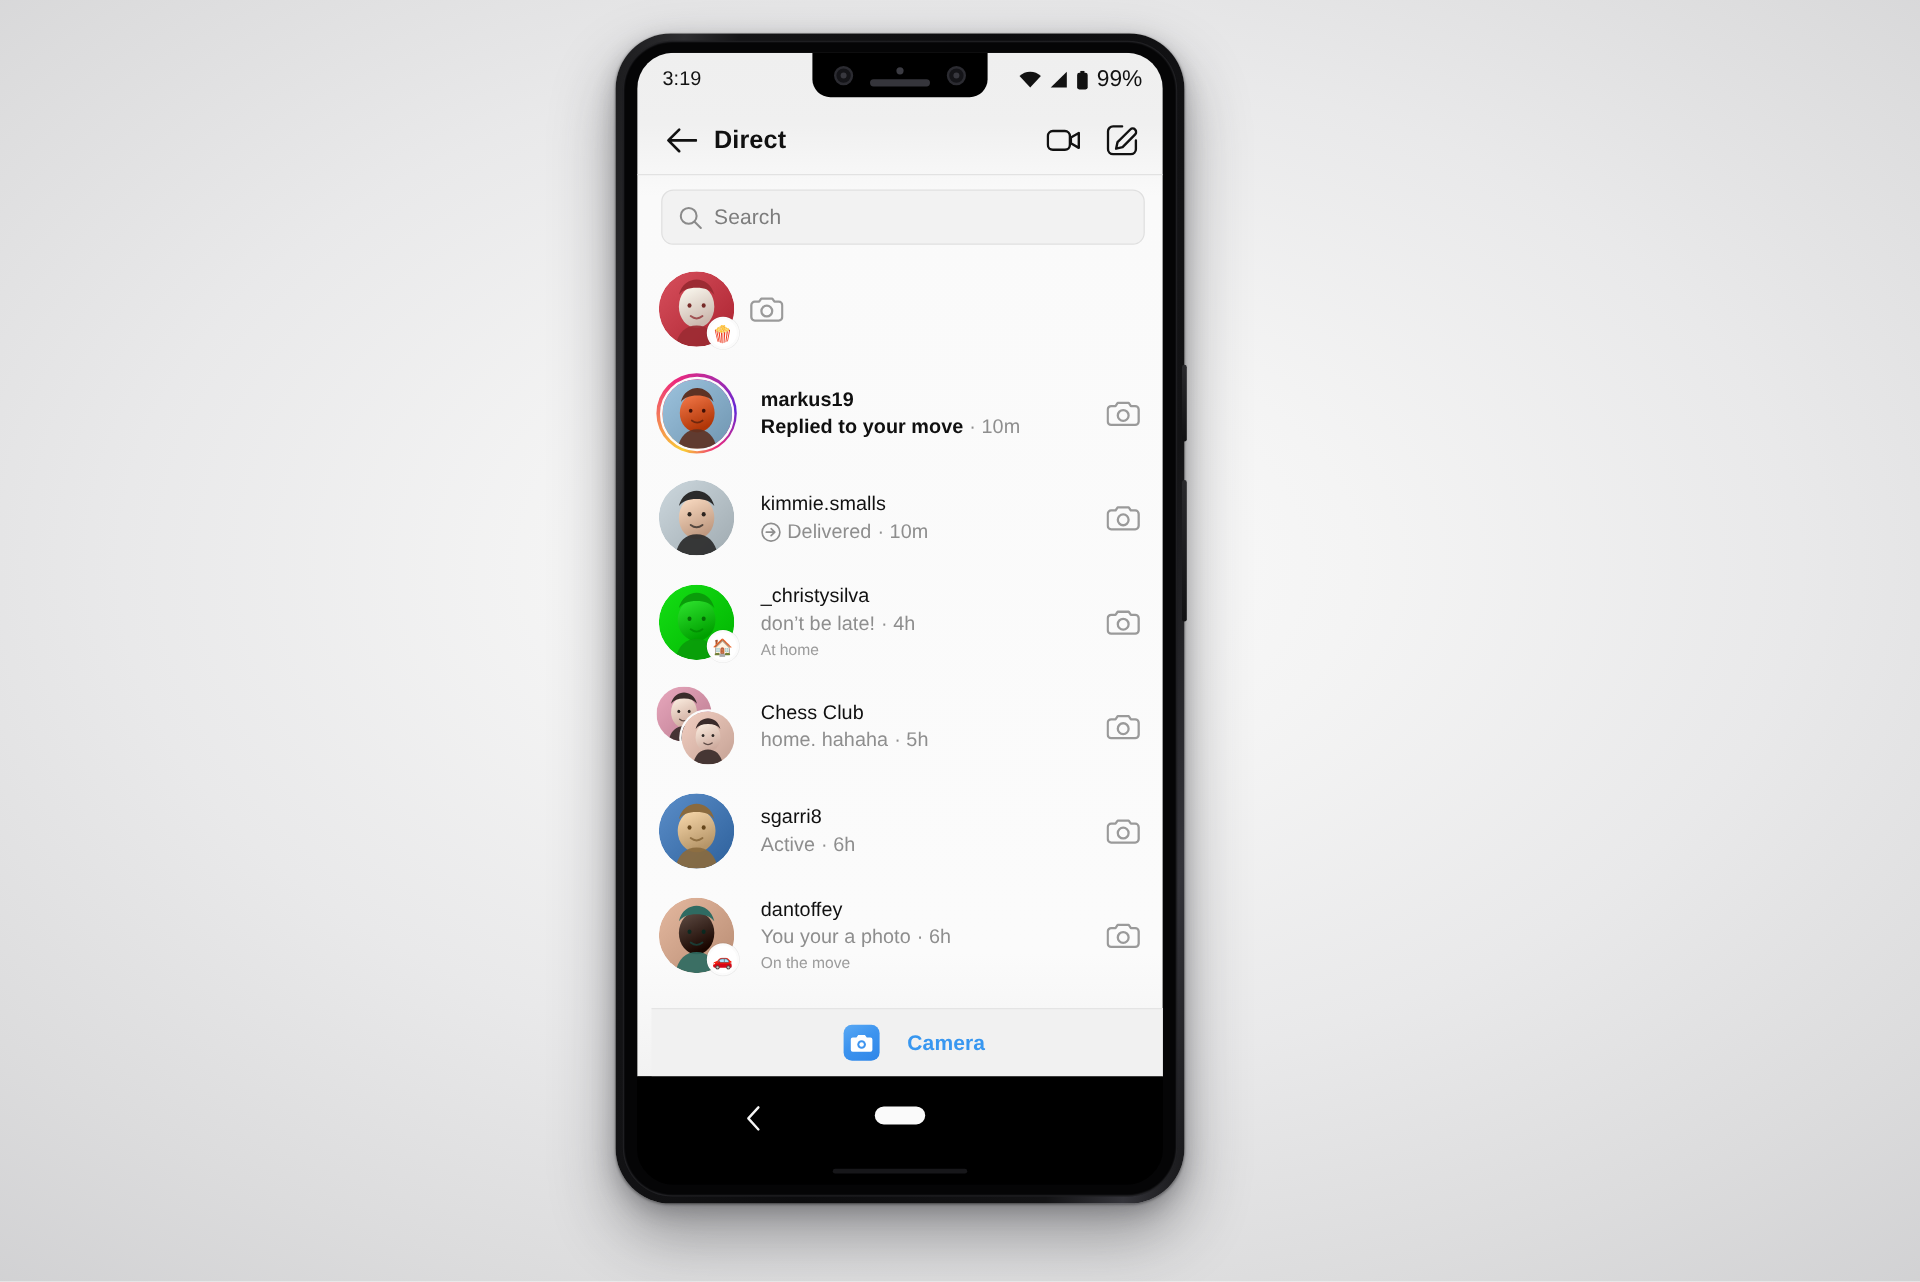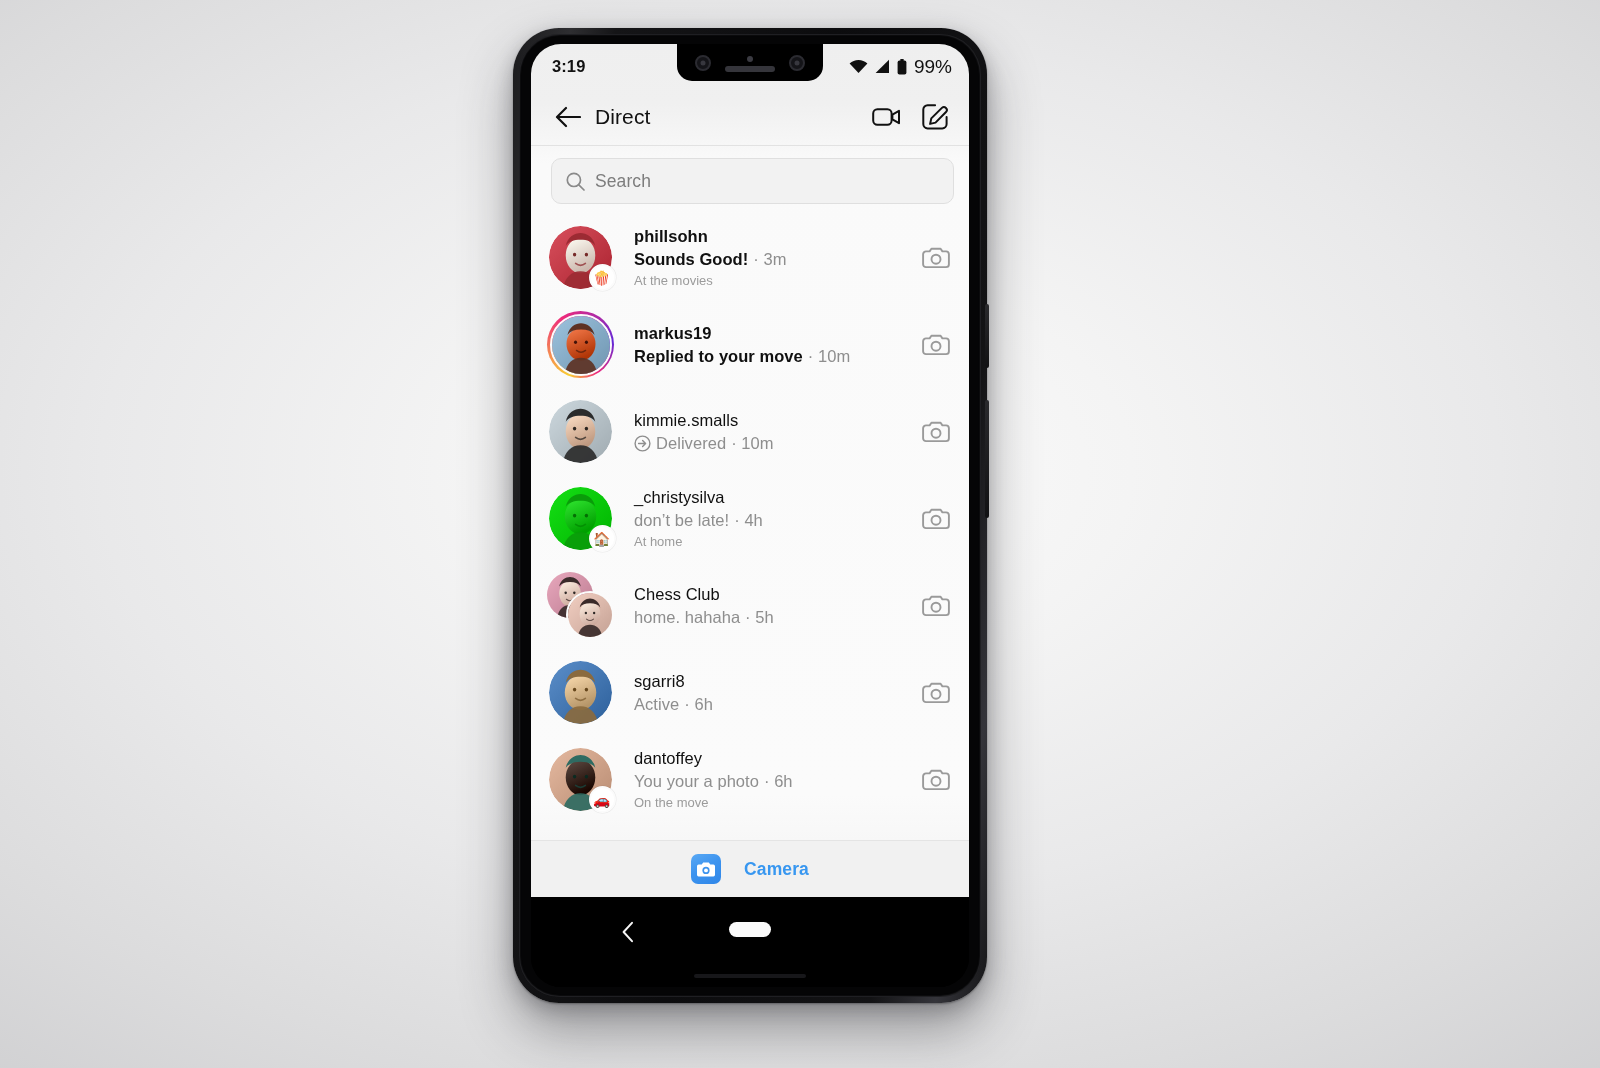--- a/index.html
+++ b/index.html
@@ -77,21 +77,21 @@
     display: flex;
     align-items: center;
     justify-content: space-between;
     padding: 0 17px 0 21px;
     box-sizing: border-box;
     color: #0d0d0d;
   }
   #status-time {
     font-size: 16.5px;
     letter-spacing: .1px;
-    font-weight: 700;
+    font-weight: 400;
     color: #121212;
   }
   #status-right {
     display: flex;
     align-items: center;
     gap: 6px;
   }
   #status-battery-text {
     font-size: 19px;
     color: #121212;
@@ -156,21 +156,21 @@
     height: 57px;
     display: flex;
     align-items: center;
     padding: 0 18px 0 20px;
     box-sizing: border-box;
     border-bottom: 1px solid #e2e2e2;
   }
   #back-arrow-btn { width: 34px; height: 34px; display:flex; align-items:center; justify-content:center; cursor:pointer;}
   #header-title {
     font-size: 21px;
-    font-weight: 400;
+    font-weight: 700;
     color: #111;
     margin-left: 10px;
     letter-spacing: .1px;
   }
   #header-actions {
     margin-left: auto;
     display: flex;
     align-items: center;
     gap: 17px;
   }
@@ -302,21 +302,21 @@
     flex: 0 0 34px;
     width: 34px; height: 34px;
     display: flex; align-items: center; justify-content: center;
     margin-left: 8px;
     cursor: pointer;
   }
 
   
   #camera-bar {
     position: absolute;
-    left: 0;
+    left: 12px;
     bottom: 0;
     width: 438px;
     height: 56px;
     background: #f1f1f1;
     border-top: 1px solid #e4e4e4;
     display: flex;
     align-items: center;
     justify-content: center;
     gap: 23px;
     cursor: pointer;
@@ -466,28 +466,20 @@
     <path d="M14 64c2-12 9-18 18-18s16 6 18 18Z" fill="#9c2b33" opacity="0.92"></path>
     <path d="M17 20c2-9 9-13 15-13s13 4 15 13c-3-4-8-6-15-6s-12 2-15 6Z" fill="#9c2b33"></path>
     <ellipse cx="26" cy="29" rx="1.7" ry="1.9" fill="#5c0000" opacity="0.8"></ellipse>
     <ellipse cx="38" cy="29" rx="1.7" ry="1.9" fill="#5c0000" opacity="0.8"></ellipse>
     <path d="M27 38q5 4 10 0" stroke="#83121a" stroke-width="1.6" fill="none" opacity="0.65" stroke-linecap="round"></path>
   </svg>
                 </div>
       </div>
               <div class="badge">🍿</div>
             </div>
-            <div class="thread-text">
-              <div class="thread-name bold">phillsohn</div>
-              <div class="thread-preview unread">
-                <span>Sounds Good!</span>
-                <span class="ts"> · 3m</span>
-              </div>
-              <div class="thread-status">At the movies</div>
-            </div>
             <div class="row-camera-btn">
   <svg width="28" height="24" viewBox="0 0 28 24">
     <path d="M4 5.4h3.6l1.8-2.6h9.2l1.8 2.6H24a2.9 2.9 0 0 1 2.9 2.9v9.9A2.9 2.9 0 0 1 24 21.1H4a2.9 2.9 0 0 1-2.9-2.9V8.3A2.9 2.9 0 0 1 4 5.4Z" stroke="#9a9a9a" stroke-width="1.9" fill="none" stroke-linejoin="round"></path>
     <circle cx="14" cy="13.2" r="4.5" stroke="#9a9a9a" stroke-width="1.9" fill="none"></circle>
   </svg>
             </div>
           </div>
           <div class="thread-row">
             <div class="avatar-wrap">
               <div class="avatar ringed">

